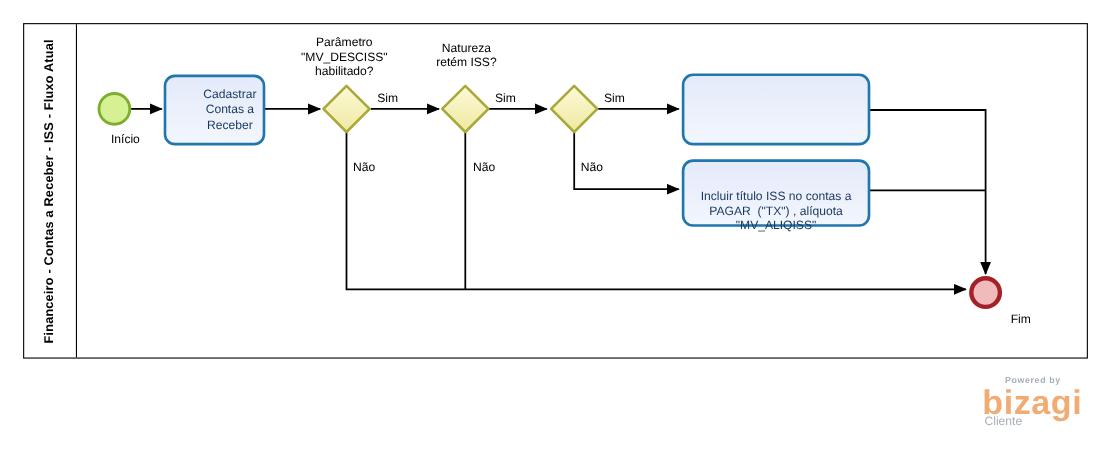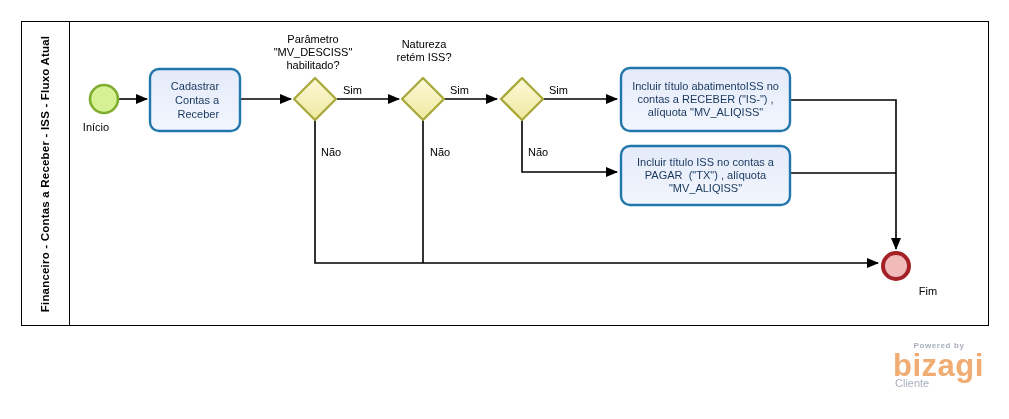--- a/index.html
+++ b/index.html
@@ -87,44 +87,41 @@
     <polygon points="294,99 315,78 336,99 315,120" fill="url(#gwGrad)" stroke="#a9a83b" stroke-width="2.3" stroke-linejoin="round"></polygon>
     <polygon points="402,99 423,78 444,99 423,120" fill="url(#gwGrad)" stroke="#a9a83b" stroke-width="2.3" stroke-linejoin="round"></polygon>
     <polygon points="501,99 522,78 543,99 522,120" fill="url(#gwGrad)" stroke="#a9a83b" stroke-width="2.3" stroke-linejoin="round"></polygon>
 
     <rect x="621" y="68" width="169" height="63" rx="9" fill="url(#taskGrad)" stroke="#2176ab" stroke-width="2.4"></rect>
     <rect x="621" y="146" width="169" height="59" rx="9" fill="url(#taskGrad)" stroke="#2176ab" stroke-width="2.4"></rect>
 
     <circle cx="896" cy="266" r="13" fill="#f1bbbc" stroke="#a42227" stroke-width="4"></circle>
   </svg>
 
-  <div class="lbl center" style="left:70px;top:121px;width:52px;">Início</div>
+  <div class="lbl center" style="left:88px;top:121px;width:52px;">Início</div>
 
-  <div class="lbl center node-text" style="left:152px;top:70px;width:86px;height:60px;text-align:right;">Cadastrar
+  <div class="lbl center node-text" style="left:166px;top:70px;width:86px;height:60px;">Cadastrar
 Contas a
 Receber</div>
 
   <div class="lbl center" style="left:380px;top:38px;width:88px;">Natureza
 retém ISS?</div>
   <div class="lbl center" style="left:260px;top:33px;width:106px;">Parâmetro
 "MV_DESCISS"
 habilitado?</div>
 
   <div class="lbl" style="left:343px;top:84px;">Sim</div>
   <div class="lbl" style="left:450px;top:84px;">Sim</div>
   <div class="lbl" style="left:549px;top:84px;">Sim</div>
 
   <div class="lbl" style="left:321px;top:146px;">Não</div>
   <div class="lbl" style="left:430px;top:146px;">Não</div>
   <div class="lbl" style="left:528px;top:146px;">Não</div>
 
-  <div class="lbl center node-text" style="left:623px;top:69px;width:165px;height:61px;line-height:13px;">Incluir título abatimentoISS no
-contas a RECEBER ("IS-") ,
-alíquota "MV_ALIQISS"</div>
-  <div class="lbl center node-text" style="left:623px;top:147px;width:165px;height:57px;line-height:13px;">Incluir título ISS no contas a
+  <div class="lbl center node-text" style="left:623px;top:164px;width:165px;height:57px;line-height:13px;">Incluir título ISS no contas a
 PAGAR  ("TX") , alíquota
 "MV_ALIQISS"</div>
 
   <div class="lbl center" style="left:904px;top:285px;width:48px;">Fim</div>
 
   <div class="brand">
     <div class="powered">Powered by</div>
     <div class="bizagi">bizagi</div>
     <div class="modeler">Cliente</div>
   </div>

